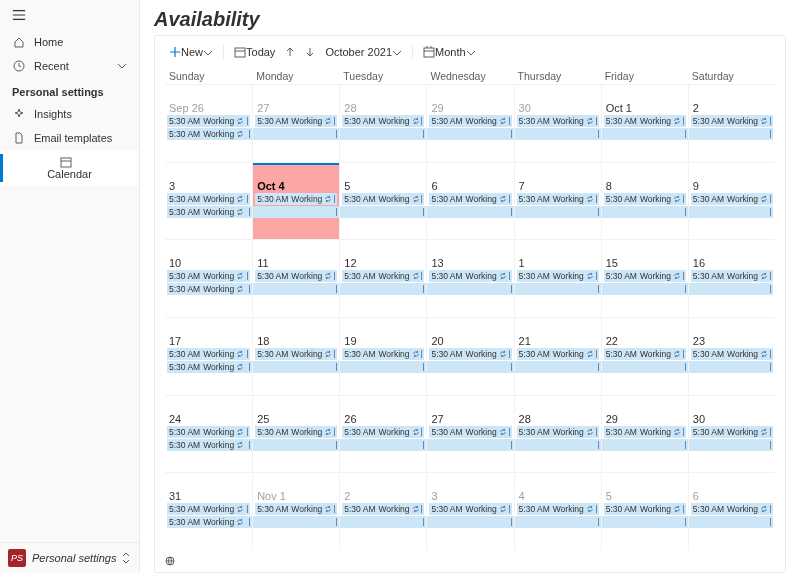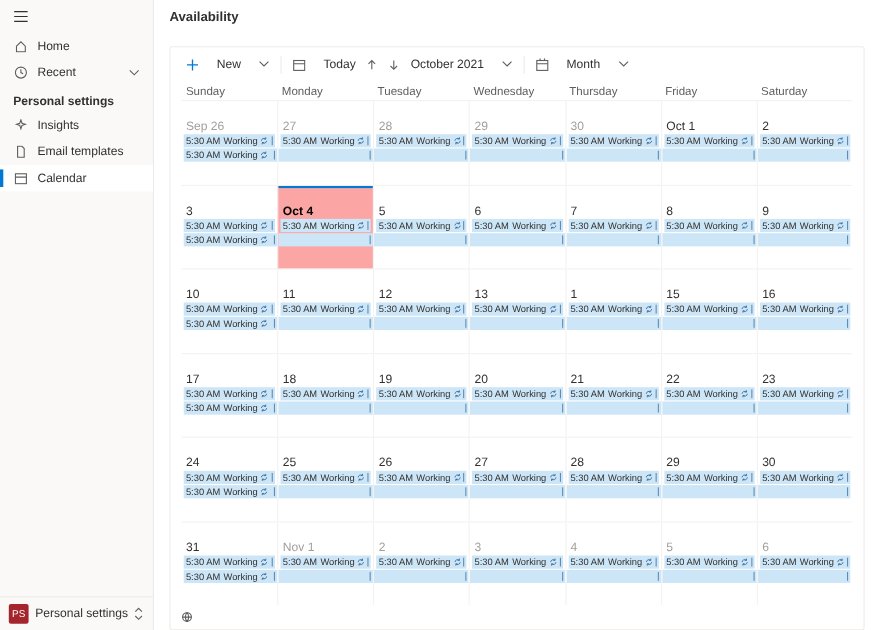--- a/index.html
+++ b/index.html
@@ -5,33 +5,33 @@
   * { box-sizing: border-box; margin: 0; padding: 0; font-family: "Segoe UI", Arial, sans-serif; }
   body { background: #fff; width: 800px; height: 573px; overflow: hidden; display: flex; color: #323130; }
   
   .sidebar { width: 140px; background: #faf9f8; border-right: 1px solid #edebe9; display: flex; flex-direction: column; }
   .hamburger { padding: 8px 12px; }
   .hamburger svg { width: 14px; height: 14px; }
   .nav-item { display: flex; align-items: center; padding: 6px 12px; font-size: 11px; cursor: pointer; position: relative; }
   .nav-item .ico { width: 14px; margin-right: 8px; display:flex; align-items:center; justify-content:center;}
   .nav-item .chev { margin-left: auto; }
   .section-title { font-size: 11px; font-weight: 600; padding: 8px 12px 4px; }
-  .nav-item.selected { background: #fff; }
+  .nav-item.selected { background: #fff; flex-direction: column; }
   .nav-item.selected::before { content:""; position:absolute; left:0; top:4px; bottom:4px; width:3px; background:#0078d4; }
-  .footer { margin-top: auto; border-top: 1px solid #edebe9; display: flex; align-items: center; padding: 6px 8px; font-size: 11px; }
+  .footer { margin-top: auto; border-top: 1px solid #edebe9; display: flex; align-items: center; padding: 6px 8px; font-size: 11px; font-style: italic; }
   .footer .badge { background:#a4262c; color:#fff; width:18px; height:18px; font-size:9px; display:flex; align-items:center; justify-content:center; margin-right:6px; border-radius:2px;}
   .footer .up-down { margin-left:auto; }
   
   .main { flex:1; display:flex; flex-direction:column; padding: 8px 14px 0 14px; overflow:hidden;}
-  .page-title { font-size: 12px; font-weight:600; margin-bottom:20px;}
+  .page-title { font-size: 20px; font-weight:600; margin-bottom:4px;font-style:italic;}
   .page-desc { font-size: 11px; color:#605e5c; margin-bottom:8px;}
   .page-desc a { color:#0078d4; text-decoration:none; cursor:pointer;}
   .calendar-wrap { border:1px solid #edebe9; border-radius:2px; flex:1; overflow:hidden; display:flex; flex-direction:column; padding: 0 10px 6px 10px;}
   .toolbar { display:flex; align-items:center; gap:10px; padding:8px 4px; font-size:11px; }
-  .tb-btn { display:flex; align-items:flex-start; gap:16px; cursor:pointer; color:#323130; }
+  .tb-btn { display:flex; align-items:flex-end; gap:0; cursor:pointer; color:#323130; }
   .tb-btn .plus { color:#0078d4; }
   .tb-sep { width:1px; height:16px; background:#edebe9; }
   .grid-head { display:grid; grid-template-columns: repeat(7,1fr); font-size:10.5px; color:#605e5c; padding:2px 0; }
   .grid-head div { padding-left:4px; }
   .grid-body { flex:1; display:grid; grid-template-rows: repeat(6,1fr); }
   .week { display:grid; grid-template-columns: repeat(7,1fr); border-top:1px solid #f3f2f1;}
   .daycell { border-left:1px solid #f3f2f1; padding:1px 2px 2px 2px; overflow:hidden; position:relative;}
   .daycell:first-child {border-left:none;}
   .daynum { font-size:11px; color:#323130; padding:16px 2px 0 2px;}
   .daynum.grey { color:#a19f9d; }

